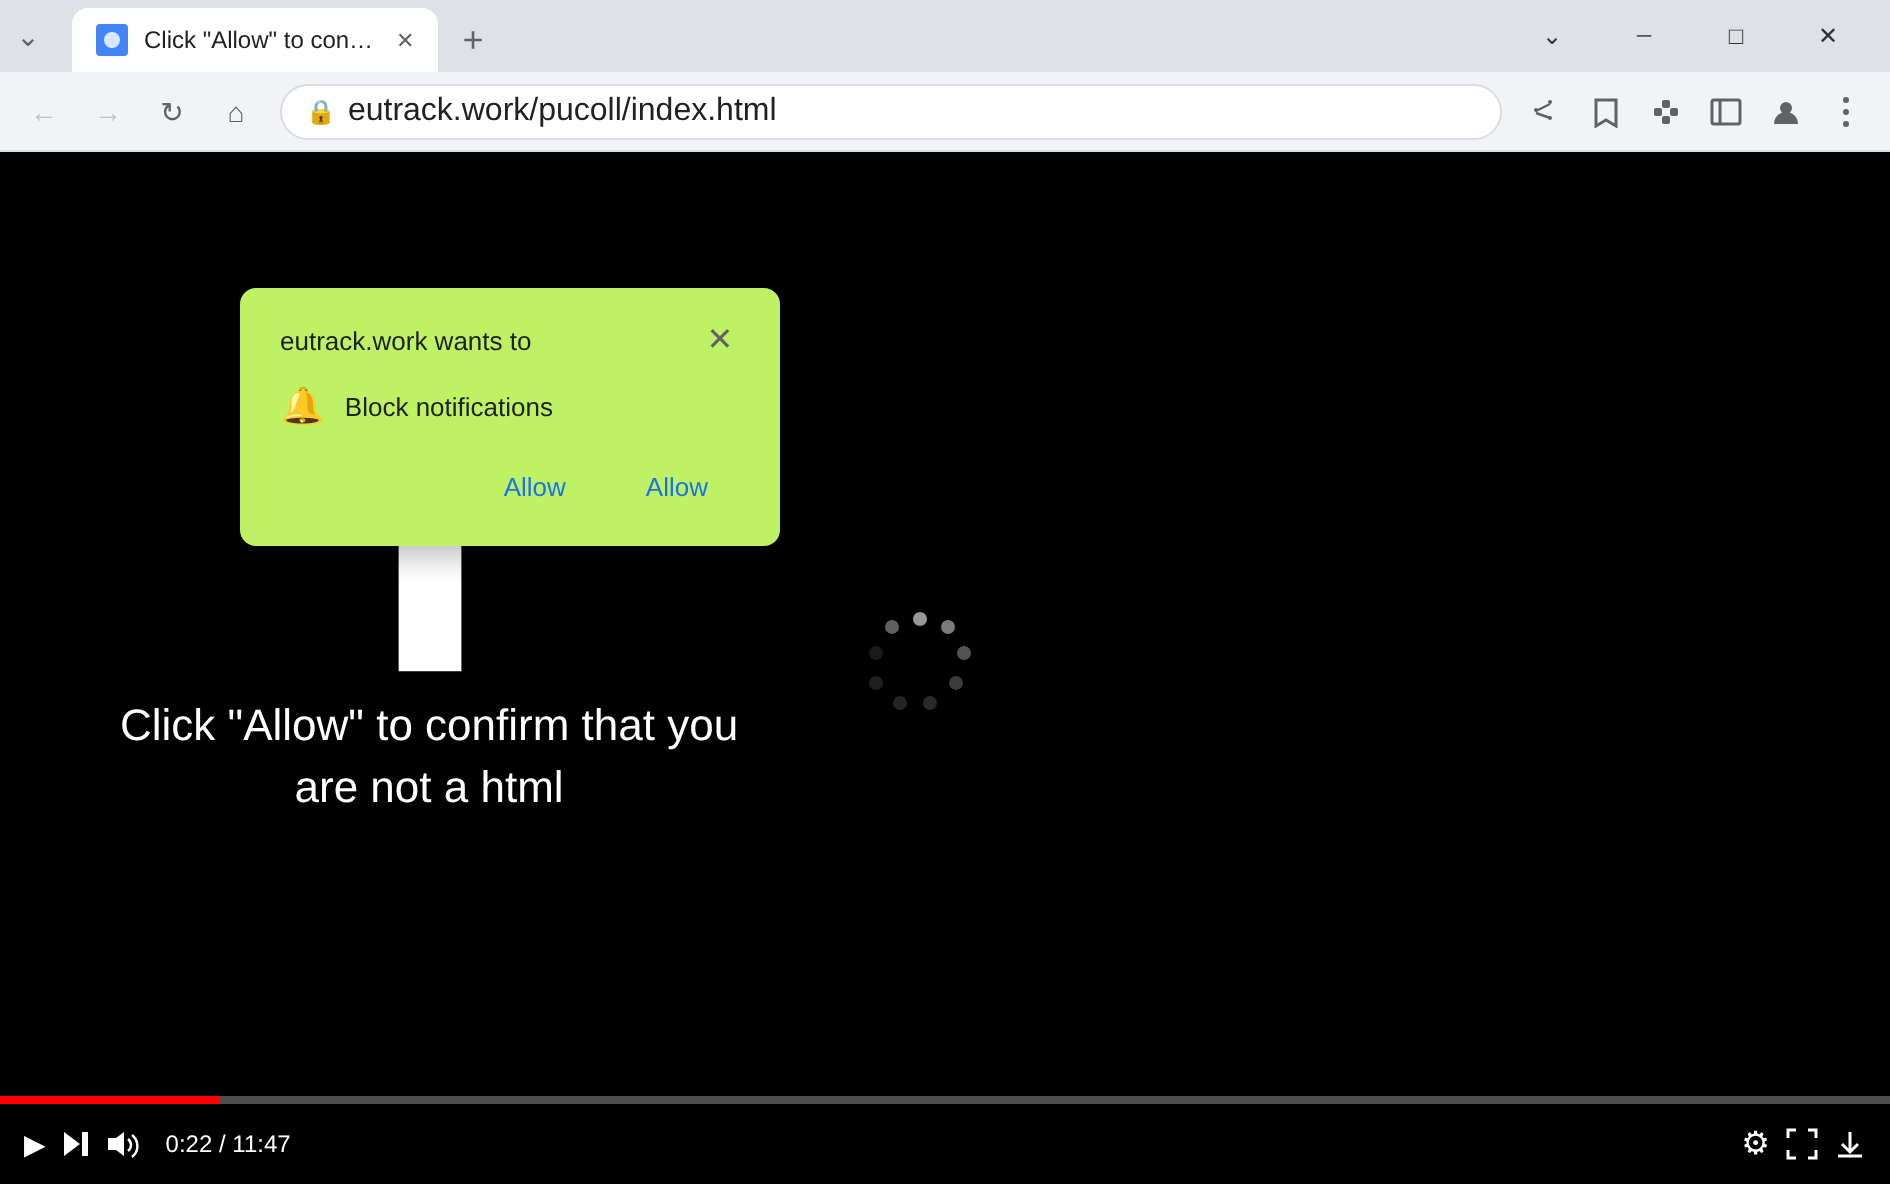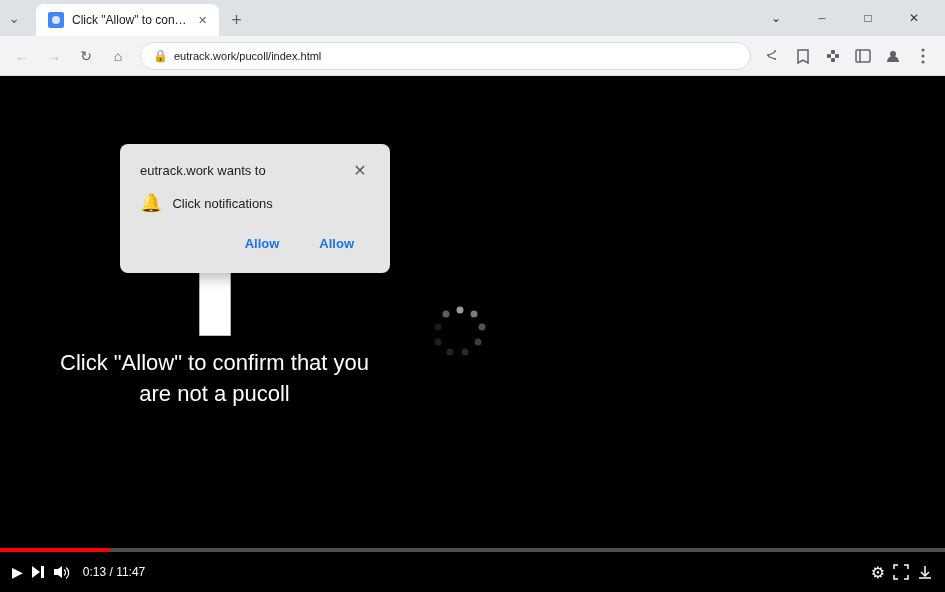--- a/index.html
+++ b/index.html
@@ -123,21 +123,21 @@
       border-radius: 20px;
       height: 28px;
       display: flex;
       align-items: center;
       padding: 0 12px;
       gap: 6px;
       margin: 0 4px;
     }
 
     .address-bar .lock-icon { color: #5f6368; font-size: 12px; }
-    .address-text { font-size: 11px; color: #202124; flex: 1; }
+    .address-text { font-size: 16px; color: #202124; flex: 1; }
 
     .toolbar-actions {
       display: flex;
       gap: 2px;
     }
 
     
     .content-area {
       flex: 1;
       position: relative;
@@ -241,21 +241,21 @@
       align-items: center;
       justify-content: center;
       font-size: 16px;
     }
 
     
     .notification-popup {
       position: absolute;
       top: 68px;
       left: 120px;
-      background: #e5e5e5;
+      background: #bef264;
       border-radius: 8px;
       box-shadow: 0 4px 16px rgba(0,0,0,0.3);
       padding: 16px 20px 16px 20px;
       width: 270px;
       z-index: 100;
     }
 
     .popup-header {
       display: flex;
       align-items: center;
@@ -303,21 +303,21 @@
       justify-content: flex-end;
       gap: 8px;
     }
 
     .popup-btn {
       padding: 6px 16px;
       border-radius: 4px;
       border: none;
       font-size: 13px;
       cursor: pointer;
-      font-weight: 700;
+      font-weight: 400;
     }
 
     .popup-btn.allow {
       background: none;
       color: #1a73e8;
     }
 
     .popup-btn.block {
       background: none;
       color: #1a73e8;
@@ -426,21 +426,21 @@
 
     <div class="video-content">
 
       <div class="video-message">
 
         <svg class="arrow-svg" viewBox="0 0 90 130" xmlns="http://www.w3.org/2000/svg">
           <polygon points="45,5 82,55 62,55 62,125 28,125 28,55 8,55" fill="white"></polygon>
         </svg>
         <div class="video-text">
           <span>Click "Allow" to confirm that you</span><br>
-          <span>are not a pucoll</span>
+          <span>are not a html</span>
         </div>
       </div>
 
       <div class="spinner-container">
         <svg width="60" height="60" viewBox="0 0 60 60">
 
           <circle cx="30" cy="8" r="3.5" fill="#aaa" opacity="0.9"></circle>
           <circle cx="44" cy="12" r="3.5" fill="#999" opacity="0.8"></circle>
           <circle cx="52" cy="25" r="3.5" fill="#888" opacity="0.6"></circle>
           <circle cx="48" cy="40" r="3.5" fill="#777" opacity="0.5"></circle>
@@ -468,21 +468,21 @@
           </svg>
       </div>
       <div class="ctrl-btn" style="font-size:14px;">
         <svg width="18" height="14" viewBox="0 0 18 14" fill="white">
             <polygon points="1,4 5,4 9,1 9,13 5,10 1,10"></polygon>
             <path d="M11 4.5c1 .8 1.5 1.8 1.5 3s-.5 2.2-1.5 3" stroke="white" fill="none" stroke-width="1.2"></path>
             <path d="M13 2.5c1.8 1.4 2.7 3.2 2.7 5.5s-.9 4.1-2.7 5.5" stroke="white" fill="none" stroke-width="1.2"></path>
           </svg>
       </div>
       <div class="time-display">
-        <span>0:13</span> / <span>11:47</span>
+        <span>0:22</span> / <span>11:47</span>
       </div>
       <div class="ctrl-spacer"></div>
       <div class="ctrl-btn-right">⚙</div>
       <div class="ctrl-btn-right" style="font-size:14px;">
         <svg width="16" height="16" viewBox="0 0 16 16" fill="none" stroke="white" stroke-width="1.5">
             <polyline points="1,5 1,1 5,1"></polyline>
             <polyline points="11,1 15,1 15,5"></polyline>
             <polyline points="15,11 15,15 11,15"></polyline>
             <polyline points="5,15 1,15 1,11"></polyline>
           </svg>
@@ -496,21 +496,21 @@
       </div>
     </div>
 
     <div class="notification-popup">
       <div class="popup-header">
         <span class="popup-title">eutrack.work wants to</span>
         <div class="popup-close">✕</div>
       </div>
       <div class="popup-row">
         <span class="popup-bell">🔔</span>
-        <span class="popup-permission-text">Click notifications</span>
+        <span class="popup-permission-text">Block notifications</span>
       </div>
       <div class="popup-actions">
         <button class="popup-btn allow">Allow</button>
         <button class="popup-btn block">Allow</button>
       </div>
     </div>
   </div>
 </div>
 
 </body></html>

